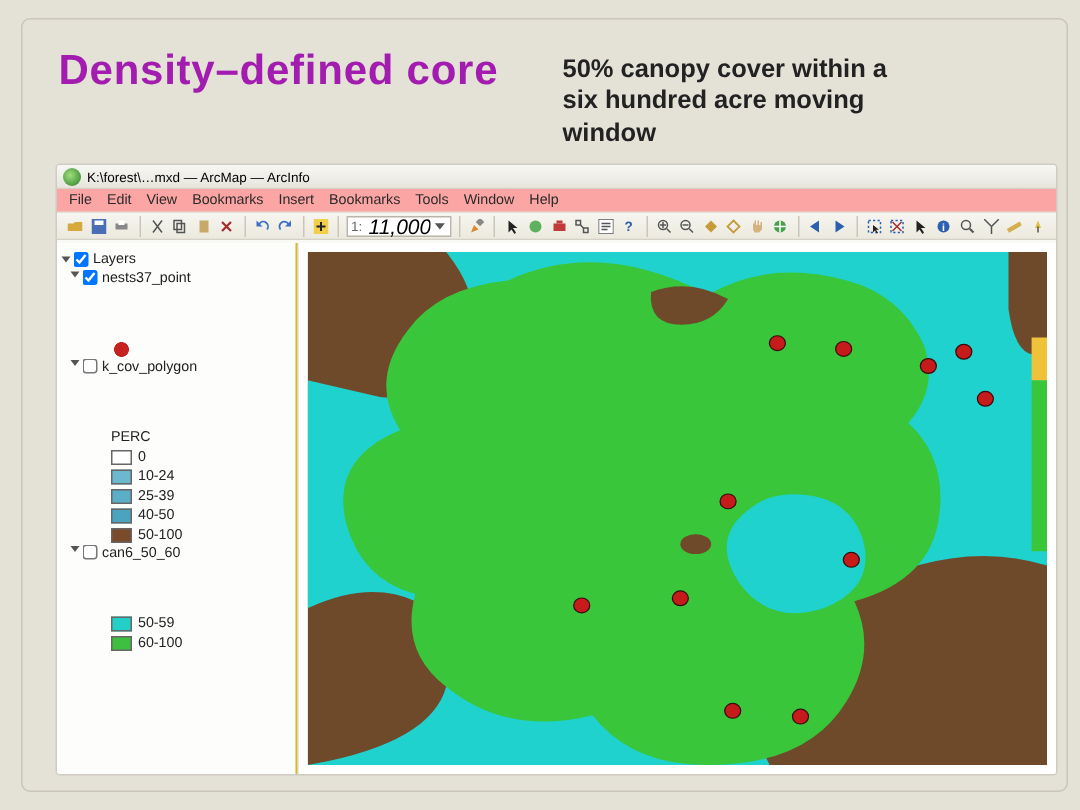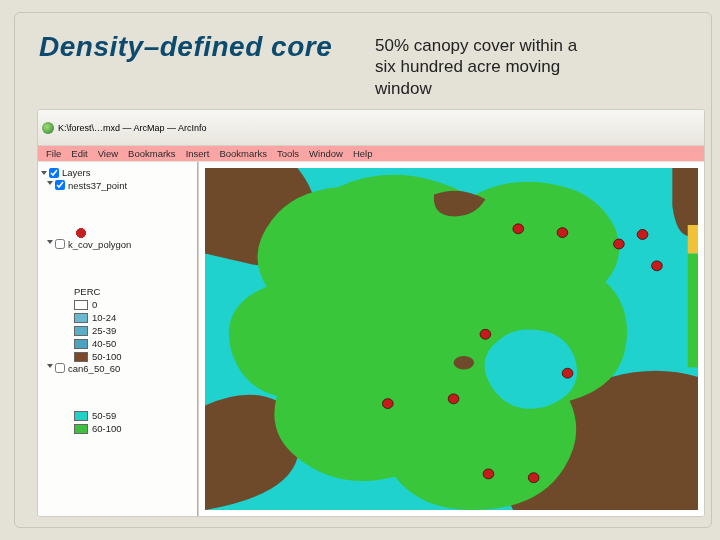--- a/index.html
+++ b/index.html
@@ -14,42 +14,42 @@
     position: absolute;
     inset: 12px 8px 12px 14px;
     border: 1px solid #c9c5b9;
     border-radius: 6px;
     background: #e4e1d7;
   }
   .heading {
     position: absolute;
     top: 18px; left: 24px;
     font-weight: 700;
-    font-style: italic;
     font-size: 28px;
-    color: #0c4a6e;
+    color: #a21caf;
     letter-spacing: 0.5px;
   }
   .desc {
     position: absolute;
     top: 22px; left: 360px; right: 10px;
     font-size: 17px;
     line-height: 1.25;
     color: #222;
+    font-weight: bold;
   }
   .appwin {
     position: absolute;
     top: 96px; left: 22px; right: 6px; bottom: 10px;
     background: #fbf9f6;
     border: 1px solid #cfccc3;
     border-radius: 3px;
     overflow: hidden;
   }
   .titlebar {
-    height: 36px;
+    height: 16px;
     display: flex;
     align-items: center;
     font-size: 9px;
     background: linear-gradient(#f7f7f4, #e7e5dd);
     border-bottom: 1px solid #d6d2c7;
     gap: 4px;
     padding: 0 4px;
   }
   .titlebar .glb {
     width: 12px; height: 12px;

